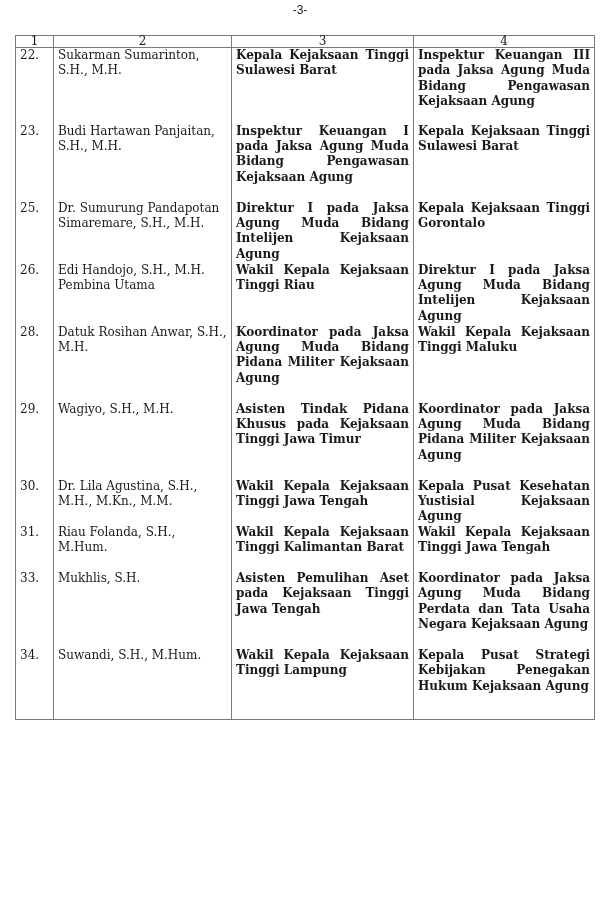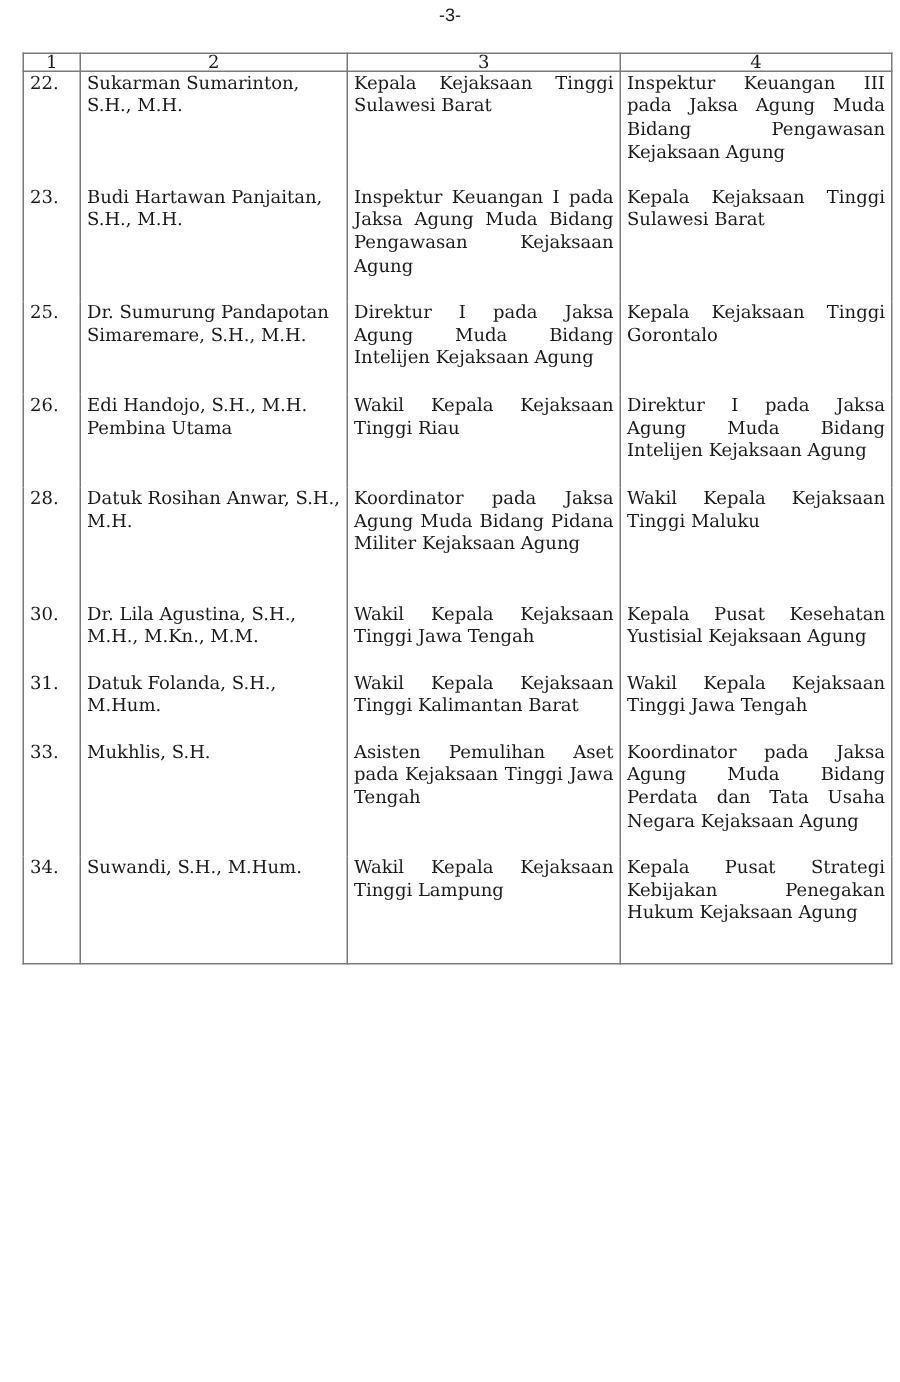--- a/index.html
+++ b/index.html
@@ -9,21 +9,21 @@
                  font-family: "Liberation Sans", sans-serif; font-size: 12px; }
   table.doc { position: absolute; left: 15px; top: 35px; width: 579px;
               border-collapse: collapse; table-layout: fixed; font-size: 12px; line-height: 15.4px; }
   table.doc td, table.doc th { border-left: 1.2px solid #7a7a7a; border-right: 1.2px solid #7a7a7a;
               vertical-align: top; padding: 0 4px; }
   table.doc thead th { border: 1.2px solid #7a7a7a; font-weight: normal; text-align: center;
               height: 11px; line-height: 11px; padding: 0; }
   table.doc tbody tr:last-child td { border-bottom: 1.2px solid #7a7a7a; }
   col.c1 { width: 38px; } col.c2 { width: 178px; } col.c3 { width: 182px; } col.c4 { width: 181px; }
   td.no { padding-left: 2px; }
-  td.just { text-align: justify; text-align-last: left; }
+  td.just { text-align: justify; text-align-last: left; font-weight: bold; }
 </style>
 </head>
 <body>
 
 <div class="page-number">-3-</div>
 
 <table class="doc">
   <colgroup>
       <col class="c1">
       <col class="c2">
@@ -62,29 +62,35 @@
         <td>Edi Handojo, S.H., M.H. Pembina Utama</td>
         <td class="just">Wakil Kepala Kejaksaan Tinggi Riau</td>
         <td class="just">Direktur I pada Jaksa Agung Muda Bidang Intelijen Kejaksaan Agung</td>
       </tr>
       <tr style="height: 77px;">
         <td class="no">28.</td>
         <td>Datuk Rosihan Anwar, S.H., M.H.</td>
         <td class="just">Koordinator pada Jaksa Agung Muda Bidang Pidana Militer Kejaksaan Agung</td>
         <td class="just">Wakil Kepala Kejaksaan Tinggi Maluku</td>
       </tr>
+      <tr style="height: 77px;">
+        <td class="no">29.</td>
+        <td>Wagiyo, S.H., M.H.</td>
+        <td class="just">Asisten Tindak Pidana Khusus pada Kejaksaan Tinggi Jawa Timur</td>
+        <td class="just">Koordinator pada Jaksa Agung Muda Bidang Pidana Militer Kejaksaan Agung</td>
+      </tr>
       <tr style="height: 46px;">
         <td class="no">30.</td>
         <td>Dr. Lila Agustina, S.H., M.H., M.Kn., M.M.</td>
         <td class="just">Wakil Kepala Kejaksaan Tinggi Jawa Tengah</td>
         <td class="just">Kepala Pusat Kesehatan Yustisial Kejaksaan Agung</td>
       </tr>
       <tr style="height: 46px;">
         <td class="no">31.</td>
-        <td>Datuk Folanda, S.H., M.Hum.</td>
+        <td>Riau Folanda, S.H., M.Hum.</td>
         <td class="just">Wakil Kepala Kejaksaan Tinggi Kalimantan Barat</td>
         <td class="just">Wakil Kepala Kejaksaan Tinggi Jawa Tengah</td>
       </tr>
       <tr style="height: 77px;">
         <td class="no">33.</td>
         <td>Mukhlis, S.H.</td>
         <td class="just">Asisten Pemulihan Aset pada Kejaksaan Tinggi Jawa Tengah</td>
         <td class="just">Koordinator pada Jaksa Agung Muda Bidang Perdata dan Tata Usaha Negara Kejaksaan Agung</td>
       </tr>
       <tr style="height: 72px;">

